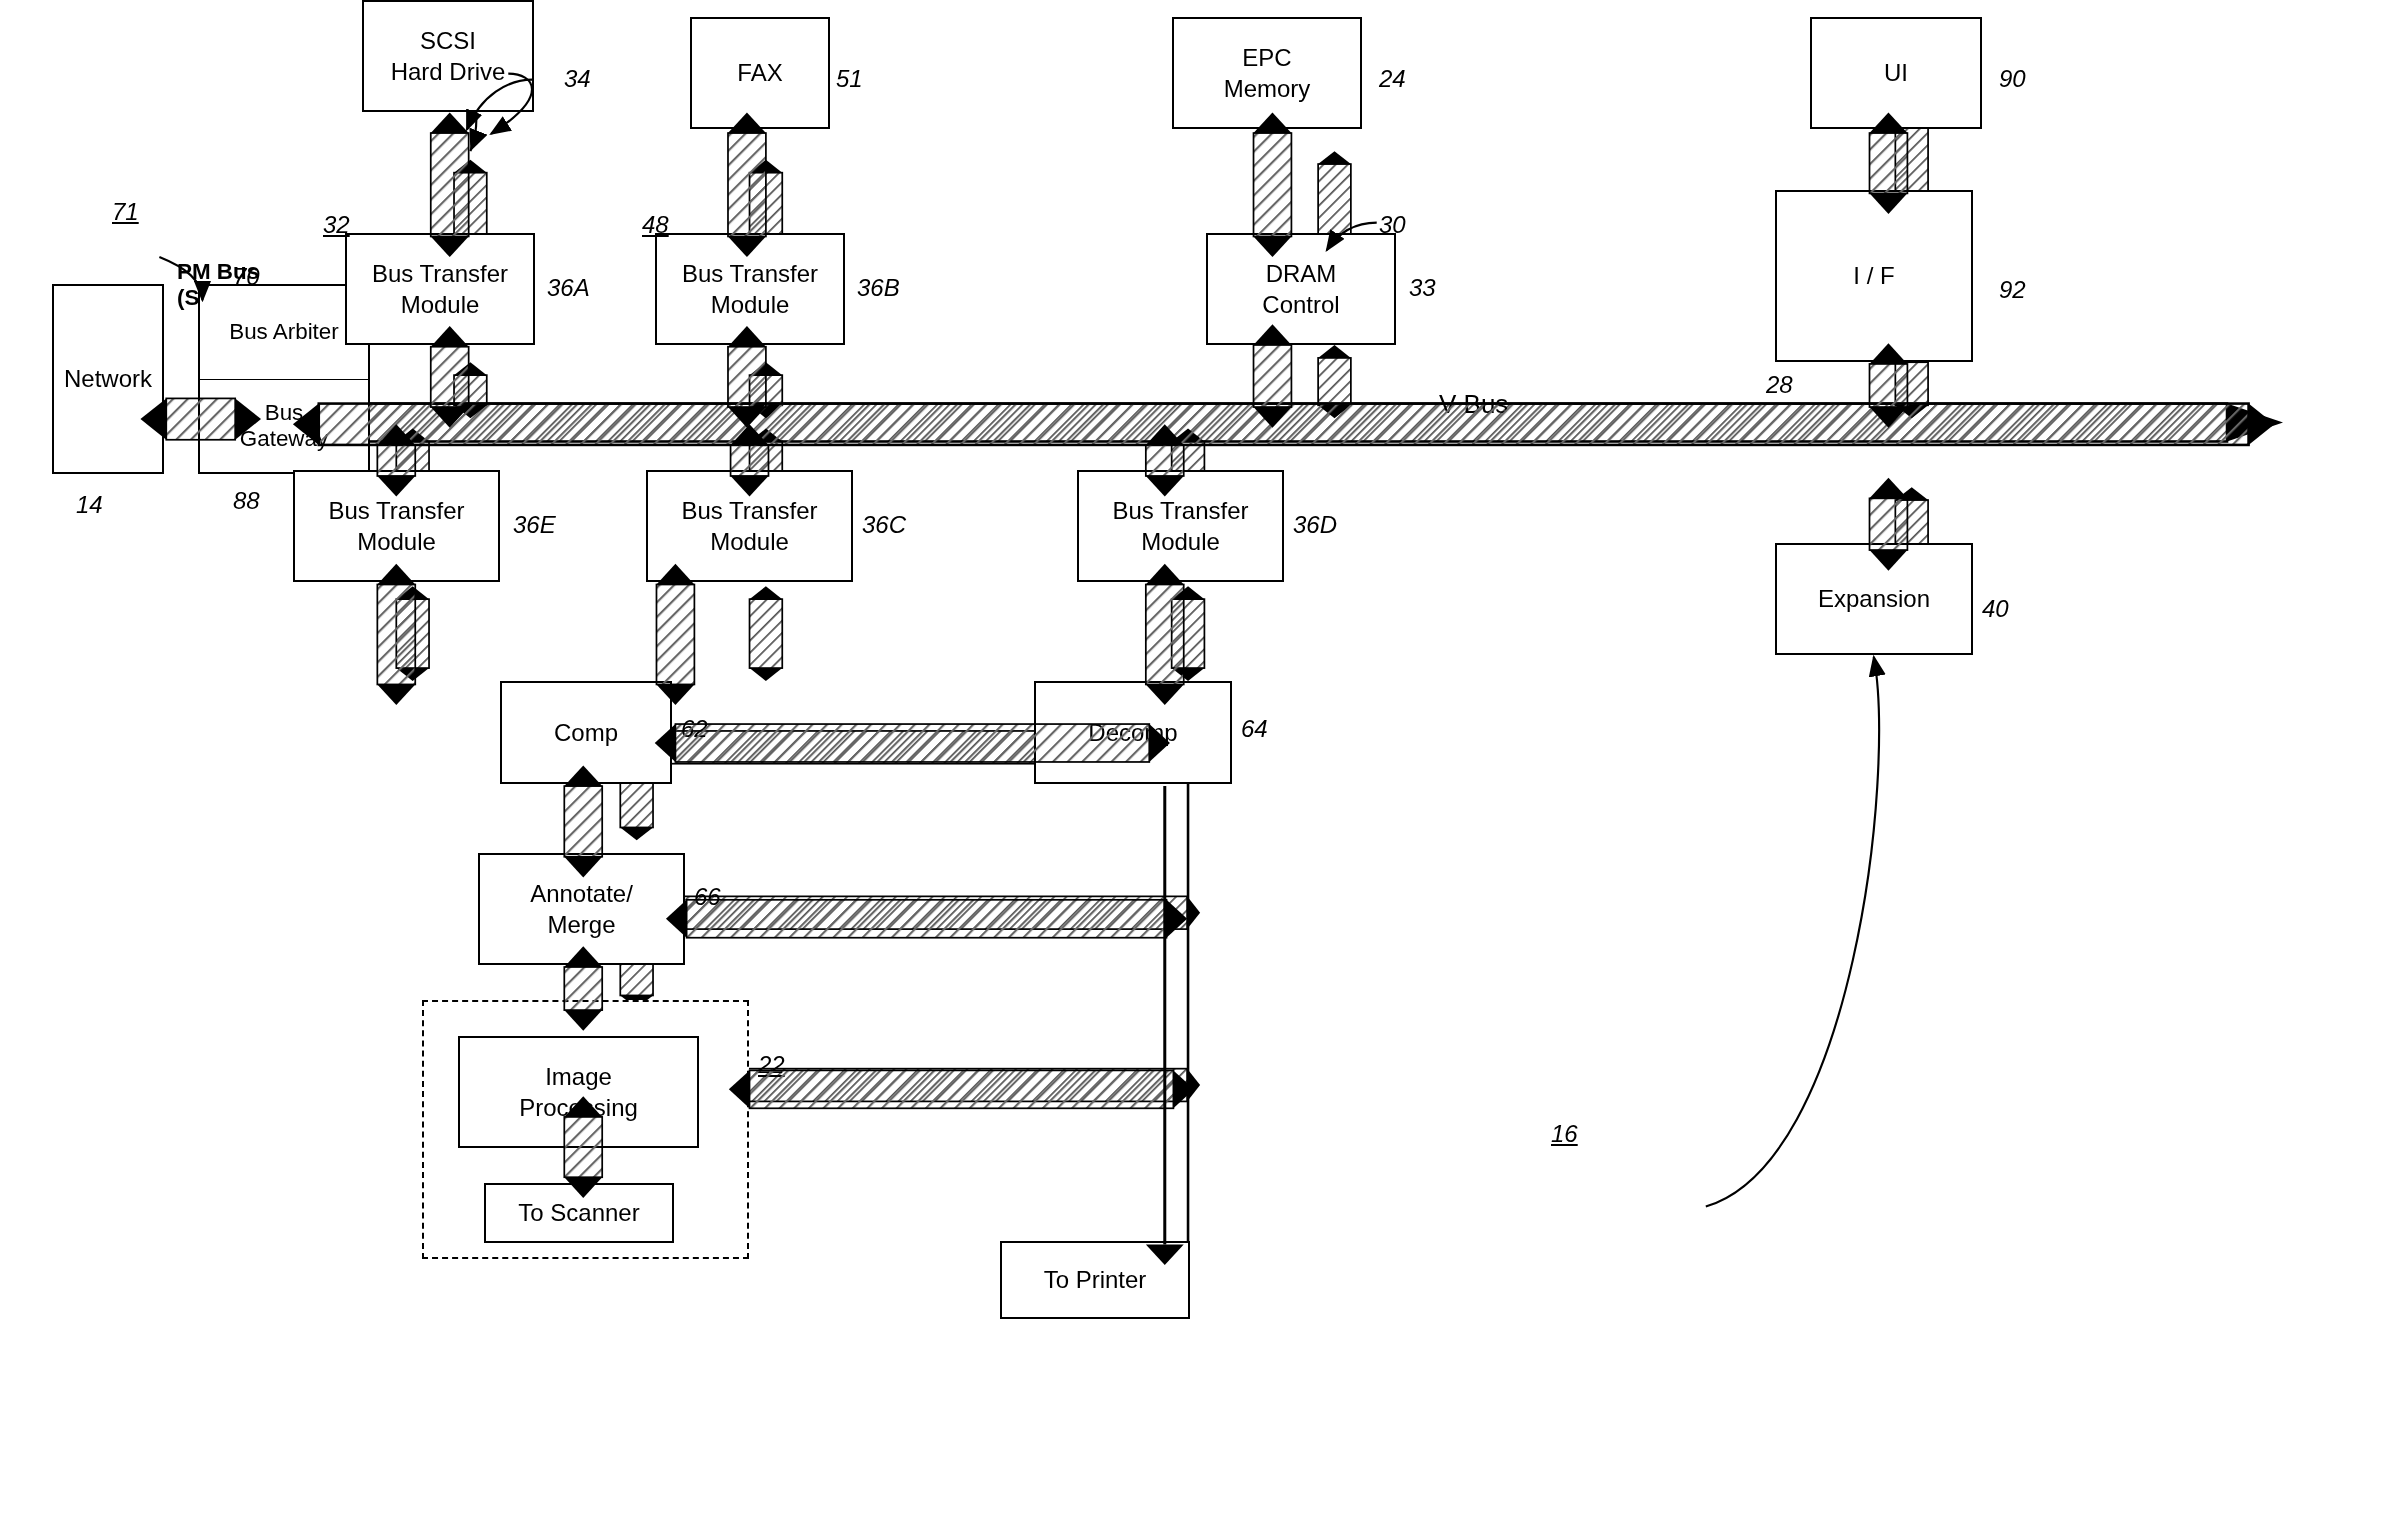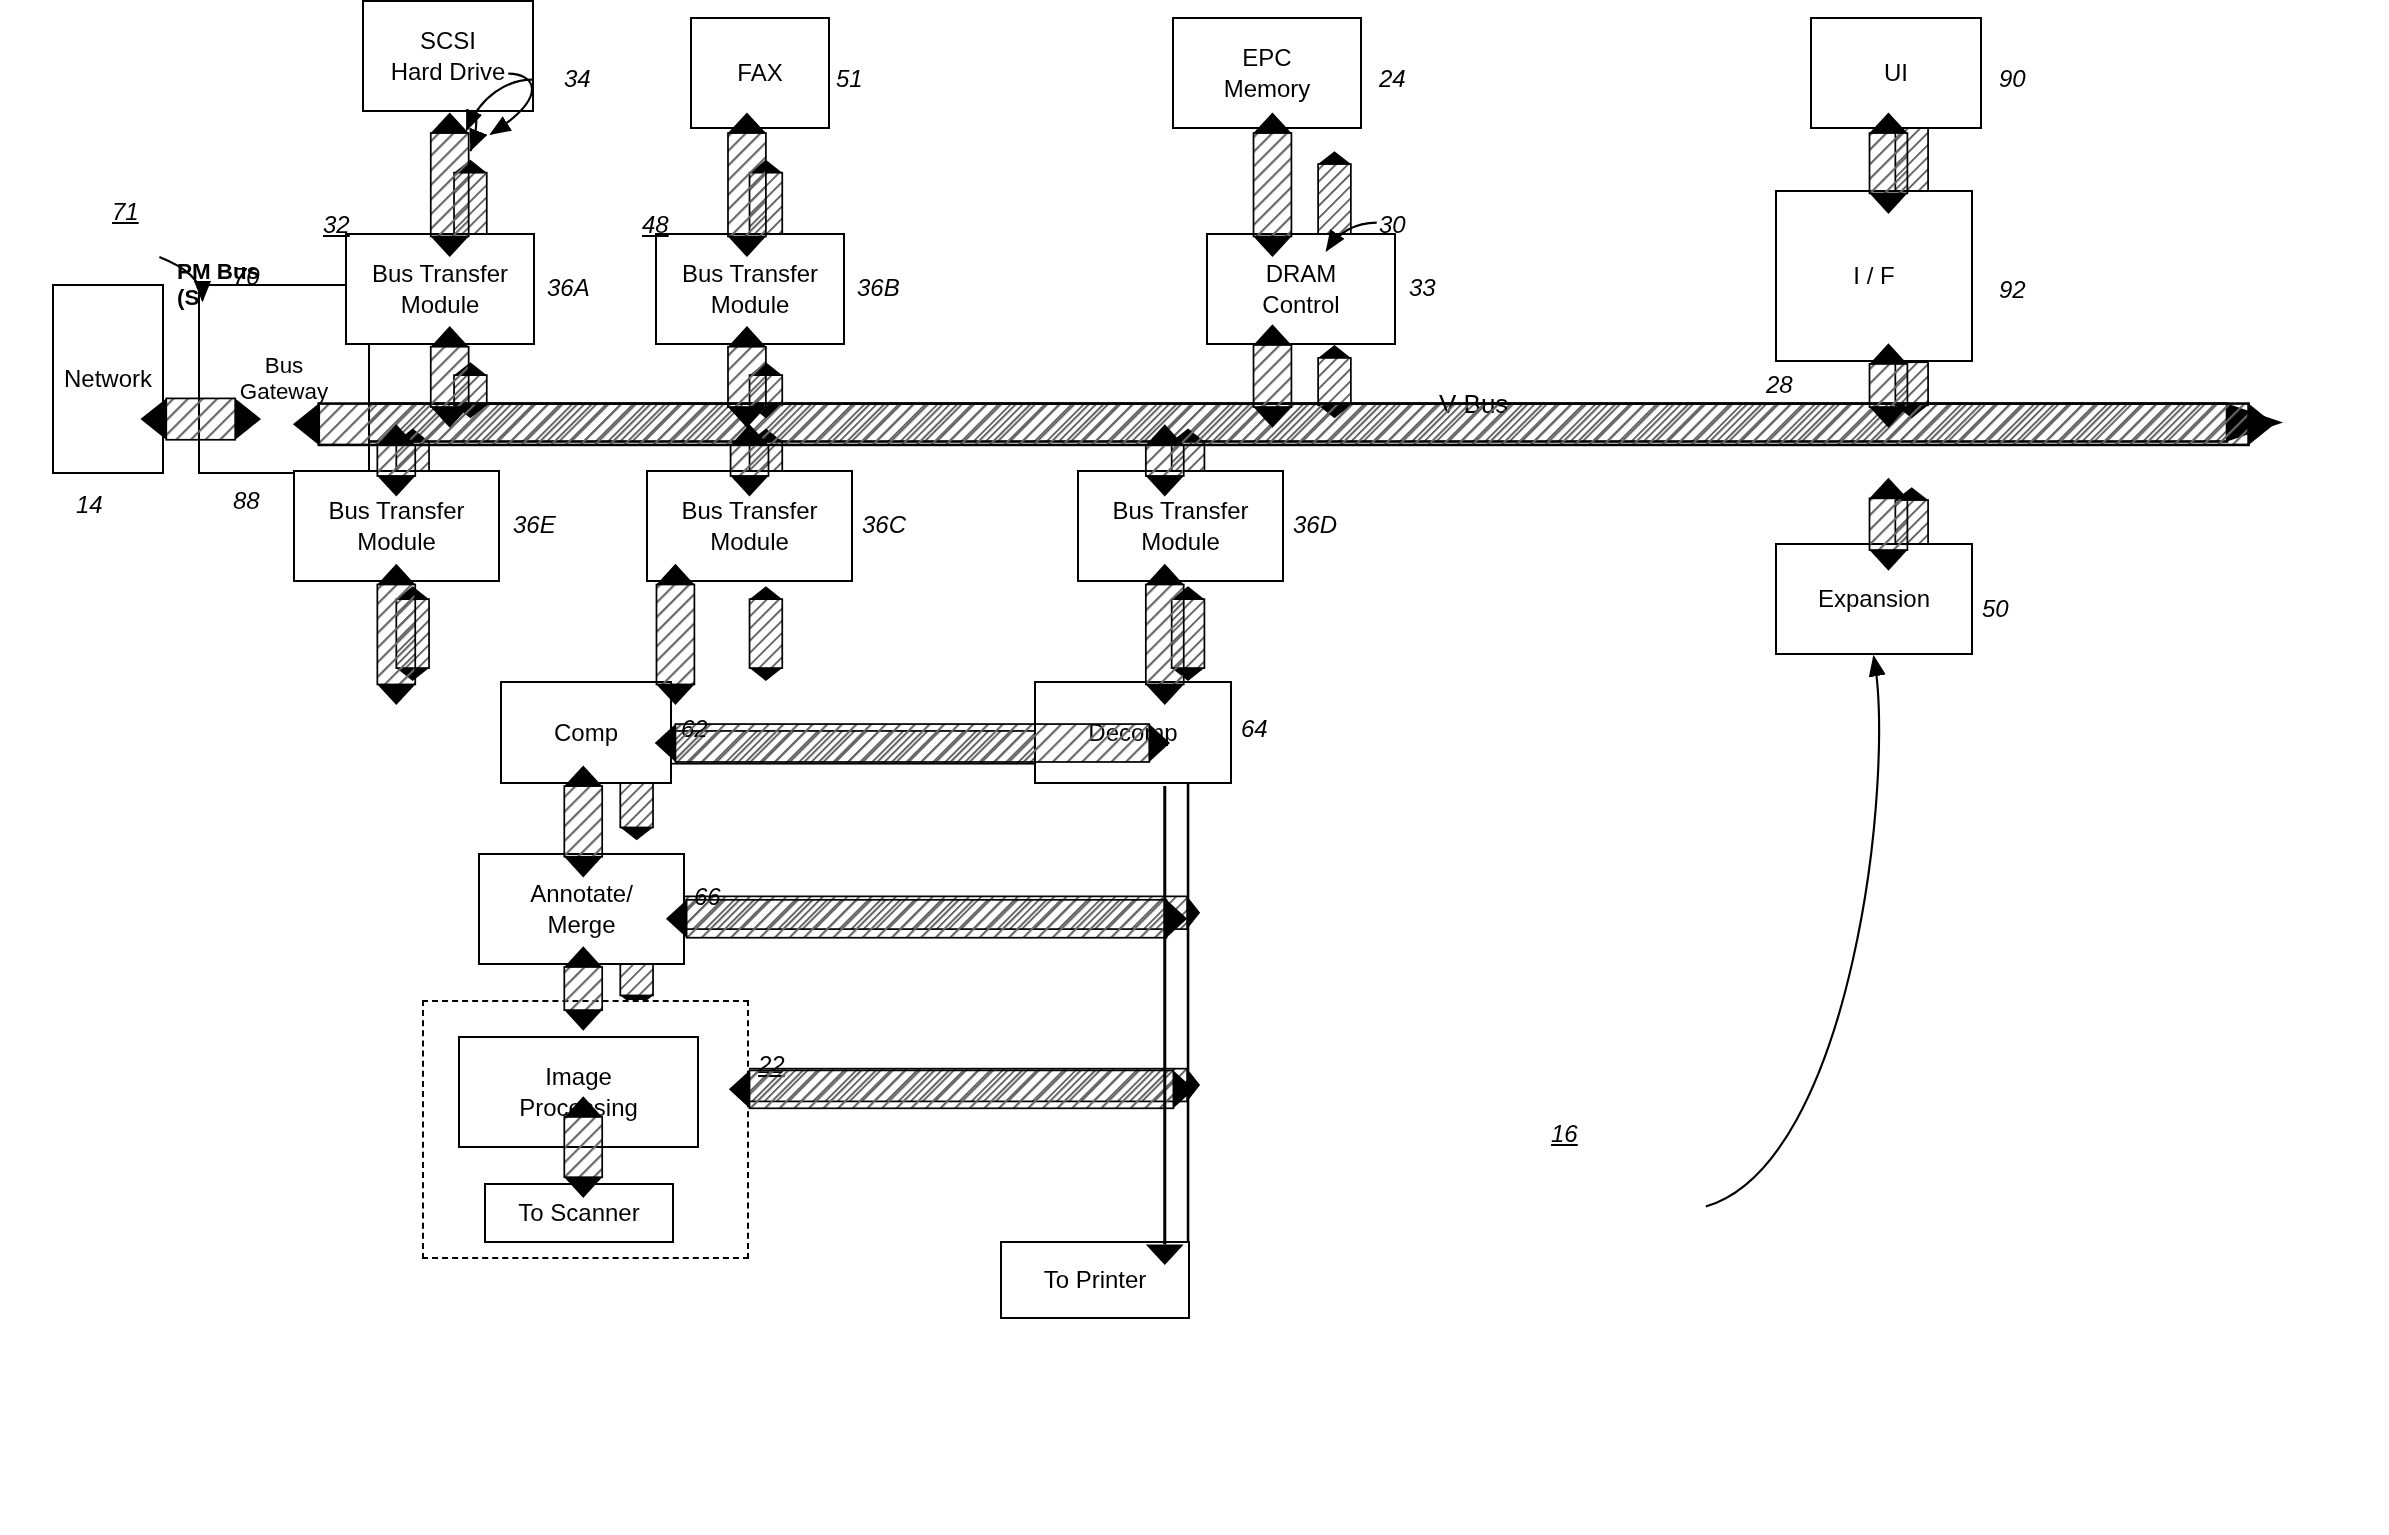--- a/index.html
+++ b/index.html
@@ -176,20 +176,21 @@
 
   </svg>
 
   <div class="box" style="left:52px; top:284px; width:112px; height:190px;">
     <span>Network</span>
   </div>
 
   <div style="position:absolute; left:177px; top:259px; font-size:22.4px; font-weight:bold; ">PM Bus<br>(S Bus)</div>
 
   <div style="position:absolute; left:198px; top:284px; width:172px; height:190px; border:2.6px solid #000; background:#fff; display:flex; flex-direction:column;">
+    <div style="flex:1; display:flex; align-items:center; justify-content:center; border-bottom:1.7px solid #000; font-size:22.4px; text-align:center;">Bus Arbiter</div>
     <div style="flex:1; display:flex; align-items:center; justify-content:center; font-size:22.4px; text-align:center;">Bus<br>Gateway</div>
   </div>
 
   <div class="box" style="left:362px; top:0; width:172px; height:112px;">
     <span style="white-space:pre-line;">SCSI
 Hard Drive</span>
   </div>
 
   <div class="box" style="left:690px; top:17px; width:140px; height:112px;">
     <span>FAX</span>
@@ -310,21 +311,21 @@
   <div class="label" style="left:1999px; top:65px;">90</div>
 
   <div class="label" style="left:1999px; top:276px;">92</div>
 
   <div class="label" style="left:513px; top:511px;">36E</div>
 
   <div class="label" style="left:862px; top:511px;">36C</div>
 
   <div class="label" style="left:1293px; top:511px;">36D</div>
 
-  <div class="label" style="left:1982px; top:595px;">50</div>
+  <div class="label" style="left:1982px; top:595px;">40</div>
 
   <div class="label" style="left:681px; top:715px;">62</div>
 
   <div class="label" style="left:1241px; top:715px;">64</div>
 
   <div class="label" style="left:694px; top:883px;">66</div>
 
   <div class="label" style="left:758px; top:1051px;text-decoration:underline;">22</div>
 
   <div class="label" style="left:1551px; top:1120px;">

